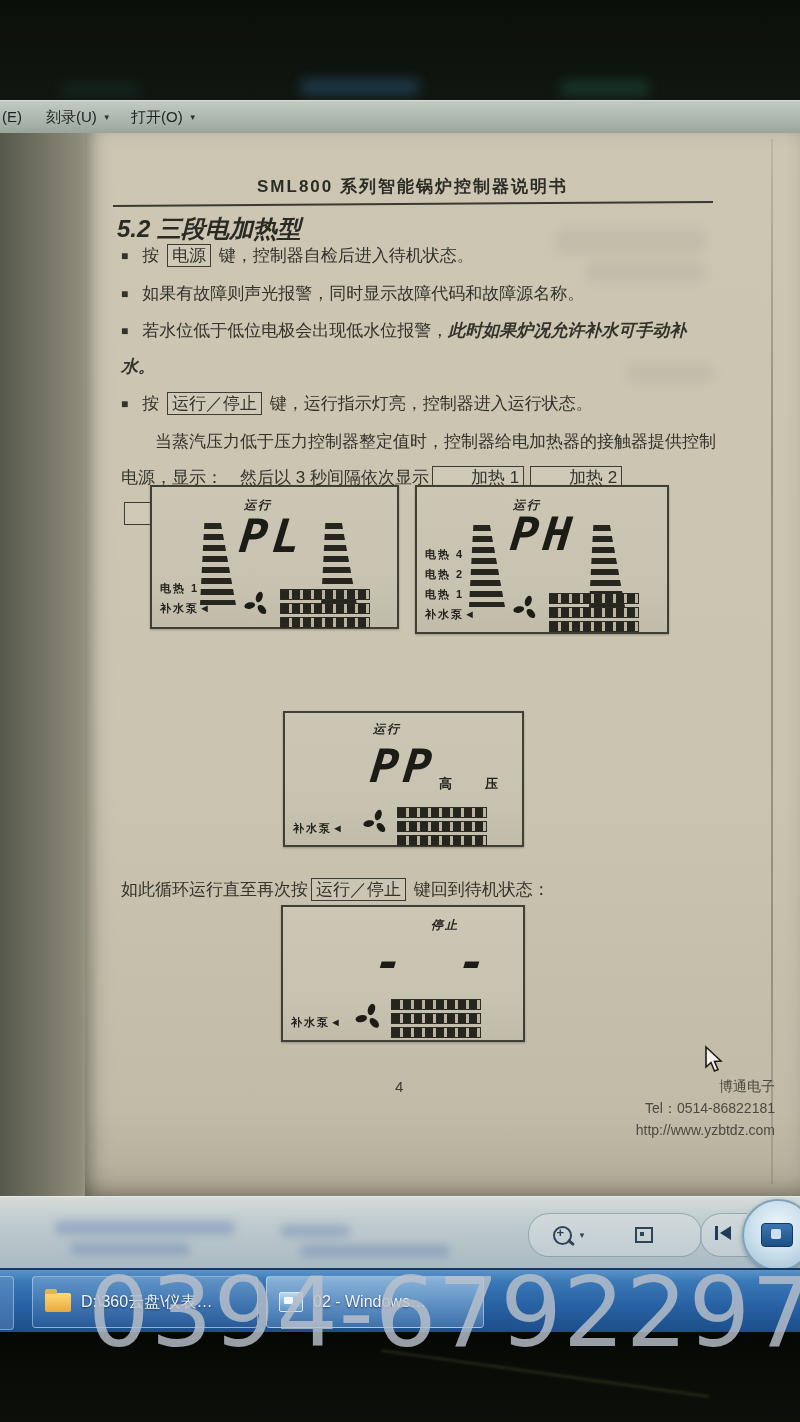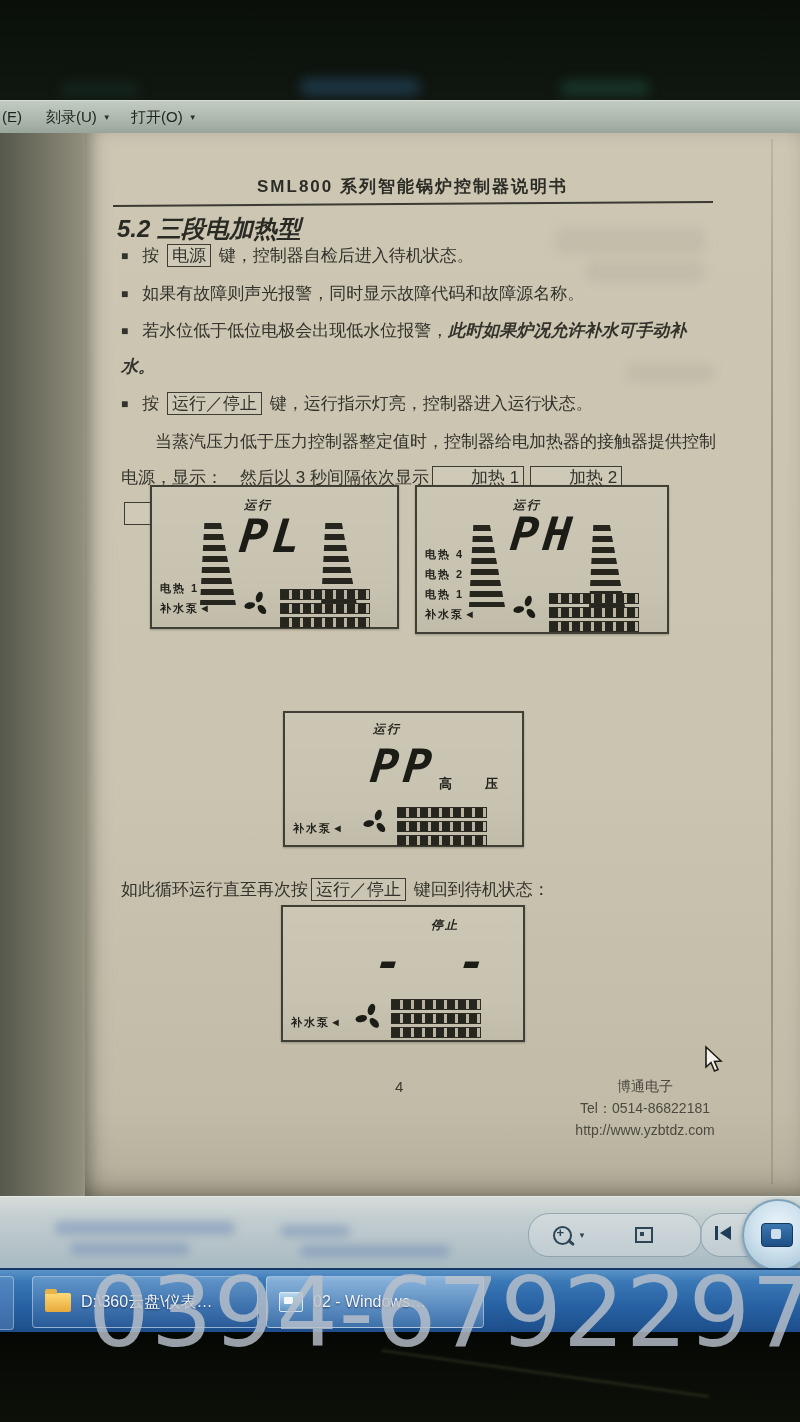--- a/index.html
+++ b/index.html
@@ -59,21 +59,21 @@
   .lcd .sideR{clip-path:polygon(42% 0,88% 0,100% 100%,0 100%);transform:scaleX(-1);}
   .lcd .rowlbl{position:absolute;font-size:11px;font-weight:bold;color:#23231d;letter-spacing:2px;white-space:nowrap;}
   .lcd .wbars{position:absolute;display:flex;flex-direction:column;gap:3px;}
   .lcd .wbars i{display:block;width:88px;height:9px;border:1px solid #2b2b23;
     background:repeating-linear-gradient(90deg,#26261f 0 8px,#b9b2a0 8px 11px);}
   .lcd .hp{position:absolute;font-size:13px;font-weight:bold;letter-spacing:10px;color:#23231d;}
   .fan{position:absolute;}
 
   
   .pgnum{position:absolute;left:310px;top:945px;font-size:15px;color:#3a3a32;}
-  .contact{position:absolute;left:430px;top:942px;width:260px;text-align:center;font-size:14px;color:#4a4a40;line-height:22px;}
+  .contact{position:absolute;left:430px;top:942px;width:260px;text-align:right;font-size:14px;color:#4a4a40;line-height:22px;}
 
   
   .cursor{position:absolute;left:618px;top:912px;}
 
   
   .controlbar{position:absolute;left:0;top:1196px;width:800px;height:72px;
     background:linear-gradient(180deg,#d6dcd9 0%,#c2cdd0 30%,#a9bac2 100%);
     border-top:1px solid #e6eae6;}
   .controlbar .smear{position:absolute;background:rgba(70,110,170,.32);filter:blur(4px);border-radius:6px;}
   .pill{position:absolute;left:528px;top:16px;width:172px;height:42px;border-radius:21px;

